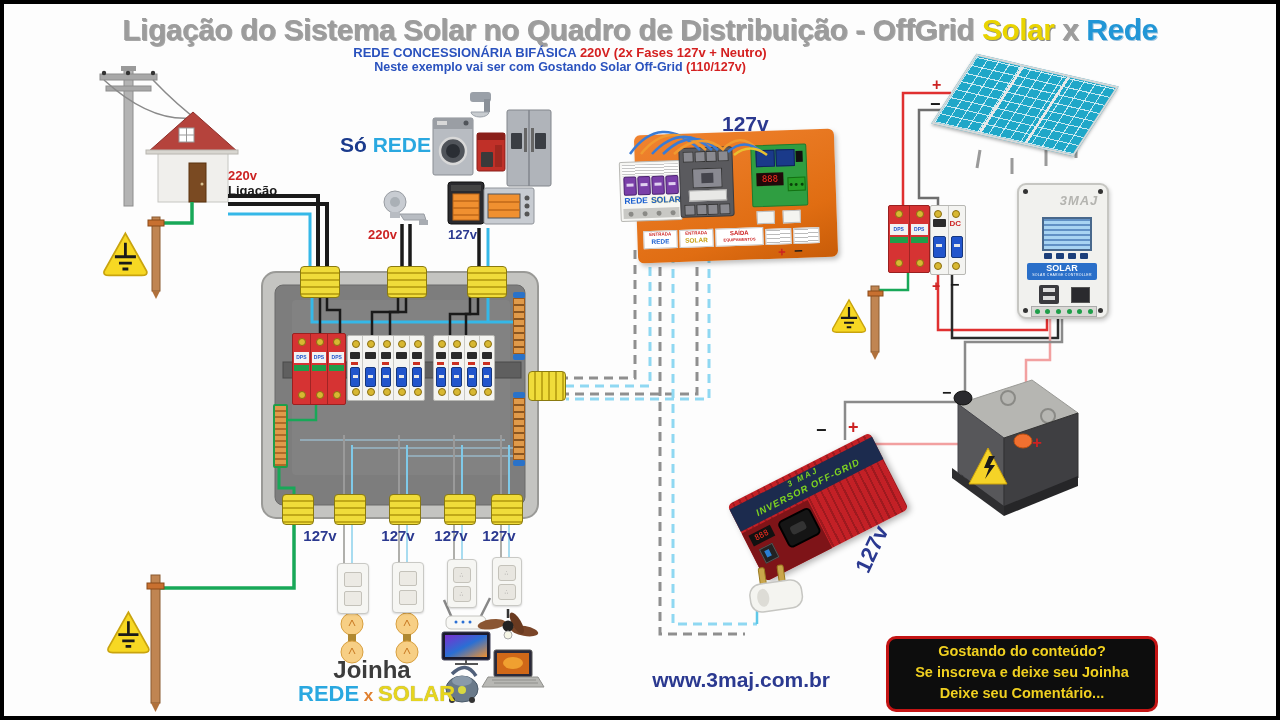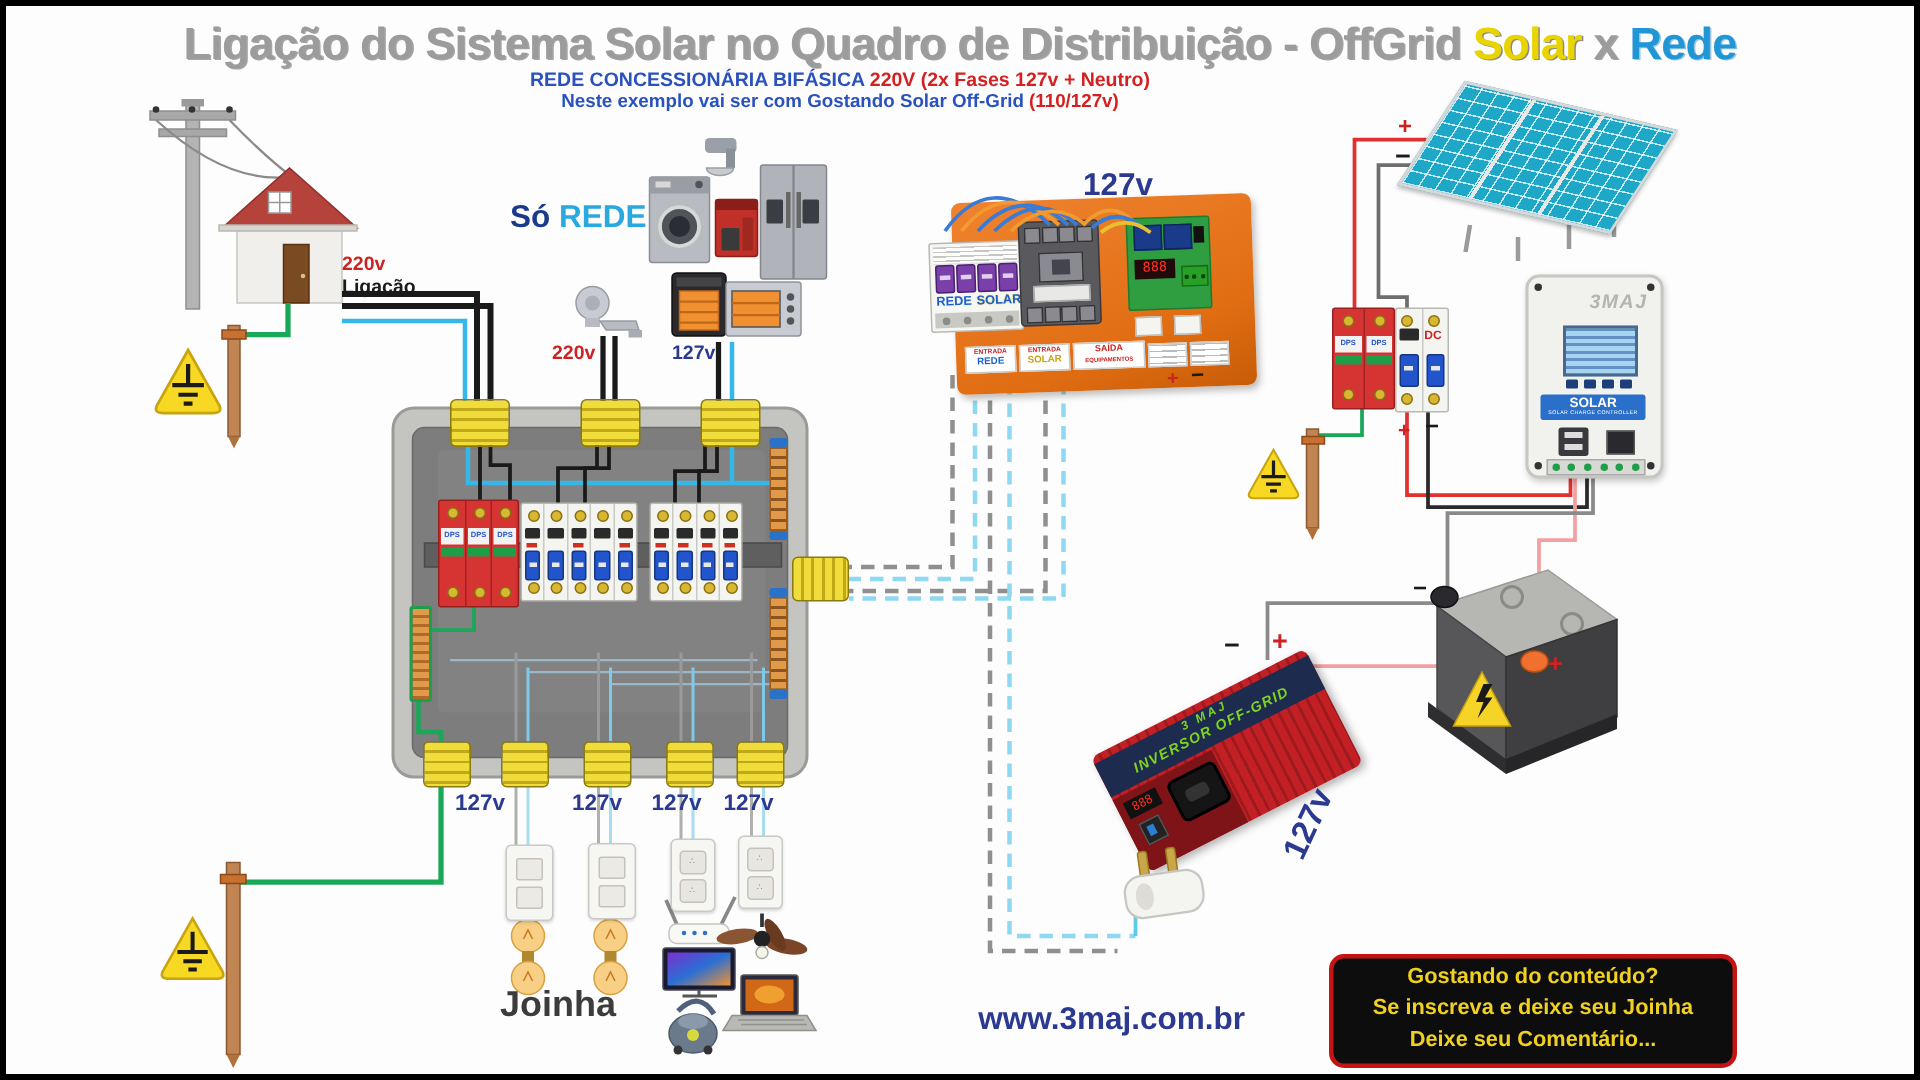--- a/index.html
+++ b/index.html
@@ -500,20 +500,23 @@
   <span class="sock" style="top:7px;">∴</span>
       <span class="sock" style="top:26px;">∴</span>
 </div>
 
 <div class="lbl navy-b" style="left:298px;top:527px;width:44px;text-align:center;font-size:15px;">127v</div>
 <div class="lbl navy-b" style="left:376px;top:527px;width:44px;text-align:center;font-size:15px;">127v</div>
 <div class="lbl navy-b" style="left:429px;top:527px;width:44px;text-align:center;font-size:15px;">127v</div>
 <div class="lbl navy-b" style="left:477px;top:527px;width:44px;text-align:center;font-size:15px;">127v</div>
 
 <div class="lbl" style="left:327px;top:656px;width:90px;text-align:center;font-size:24px;font-weight:bold;color:#3c3c3c;">Joinha</div>
+<div class="lbl" style="left:298px;top:681px;width:145px;text-align:center;font-size:22px;font-weight:bold;">
+  <span style="color:#2aa8e0;">REDE</span><span style="color:#e08030;font-size:17px;"> x </span><span style="color:#e6d51e;text-shadow:0 0 1px #8a8a5a;">SOLAR</span>
+</div>
 
 <div class="dev tpanel">
   <div class="abs" style="left:-16px;top:26px;width:60px;height:58px;background:#f6f6f3;border:1px solid #b8b8b4;border-radius:2px;">
     <div class="abs" style="left:2px;top:2px;width:56px;height:11px;background:#fff;border-bottom:1px solid #ddd;
          background-image:repeating-linear-gradient(180deg,#bbb 0 1px,transparent 1px 3px);opacity:.8;"></div>
     <span class="ptoggle" style="left:3px;"></span>
         <span class="ptoggle" style="left:17px;"></span>
     <span class="ptoggle" style="left:31px;"></span>
         <span class="ptoggle" style="left:45px;"></span>
     <span class="abs" style="left:1px;top:33px;width:28px;text-align:center;font-size:8.5px;font-weight:bold;color:#1a5fd0;">REDE</span>

